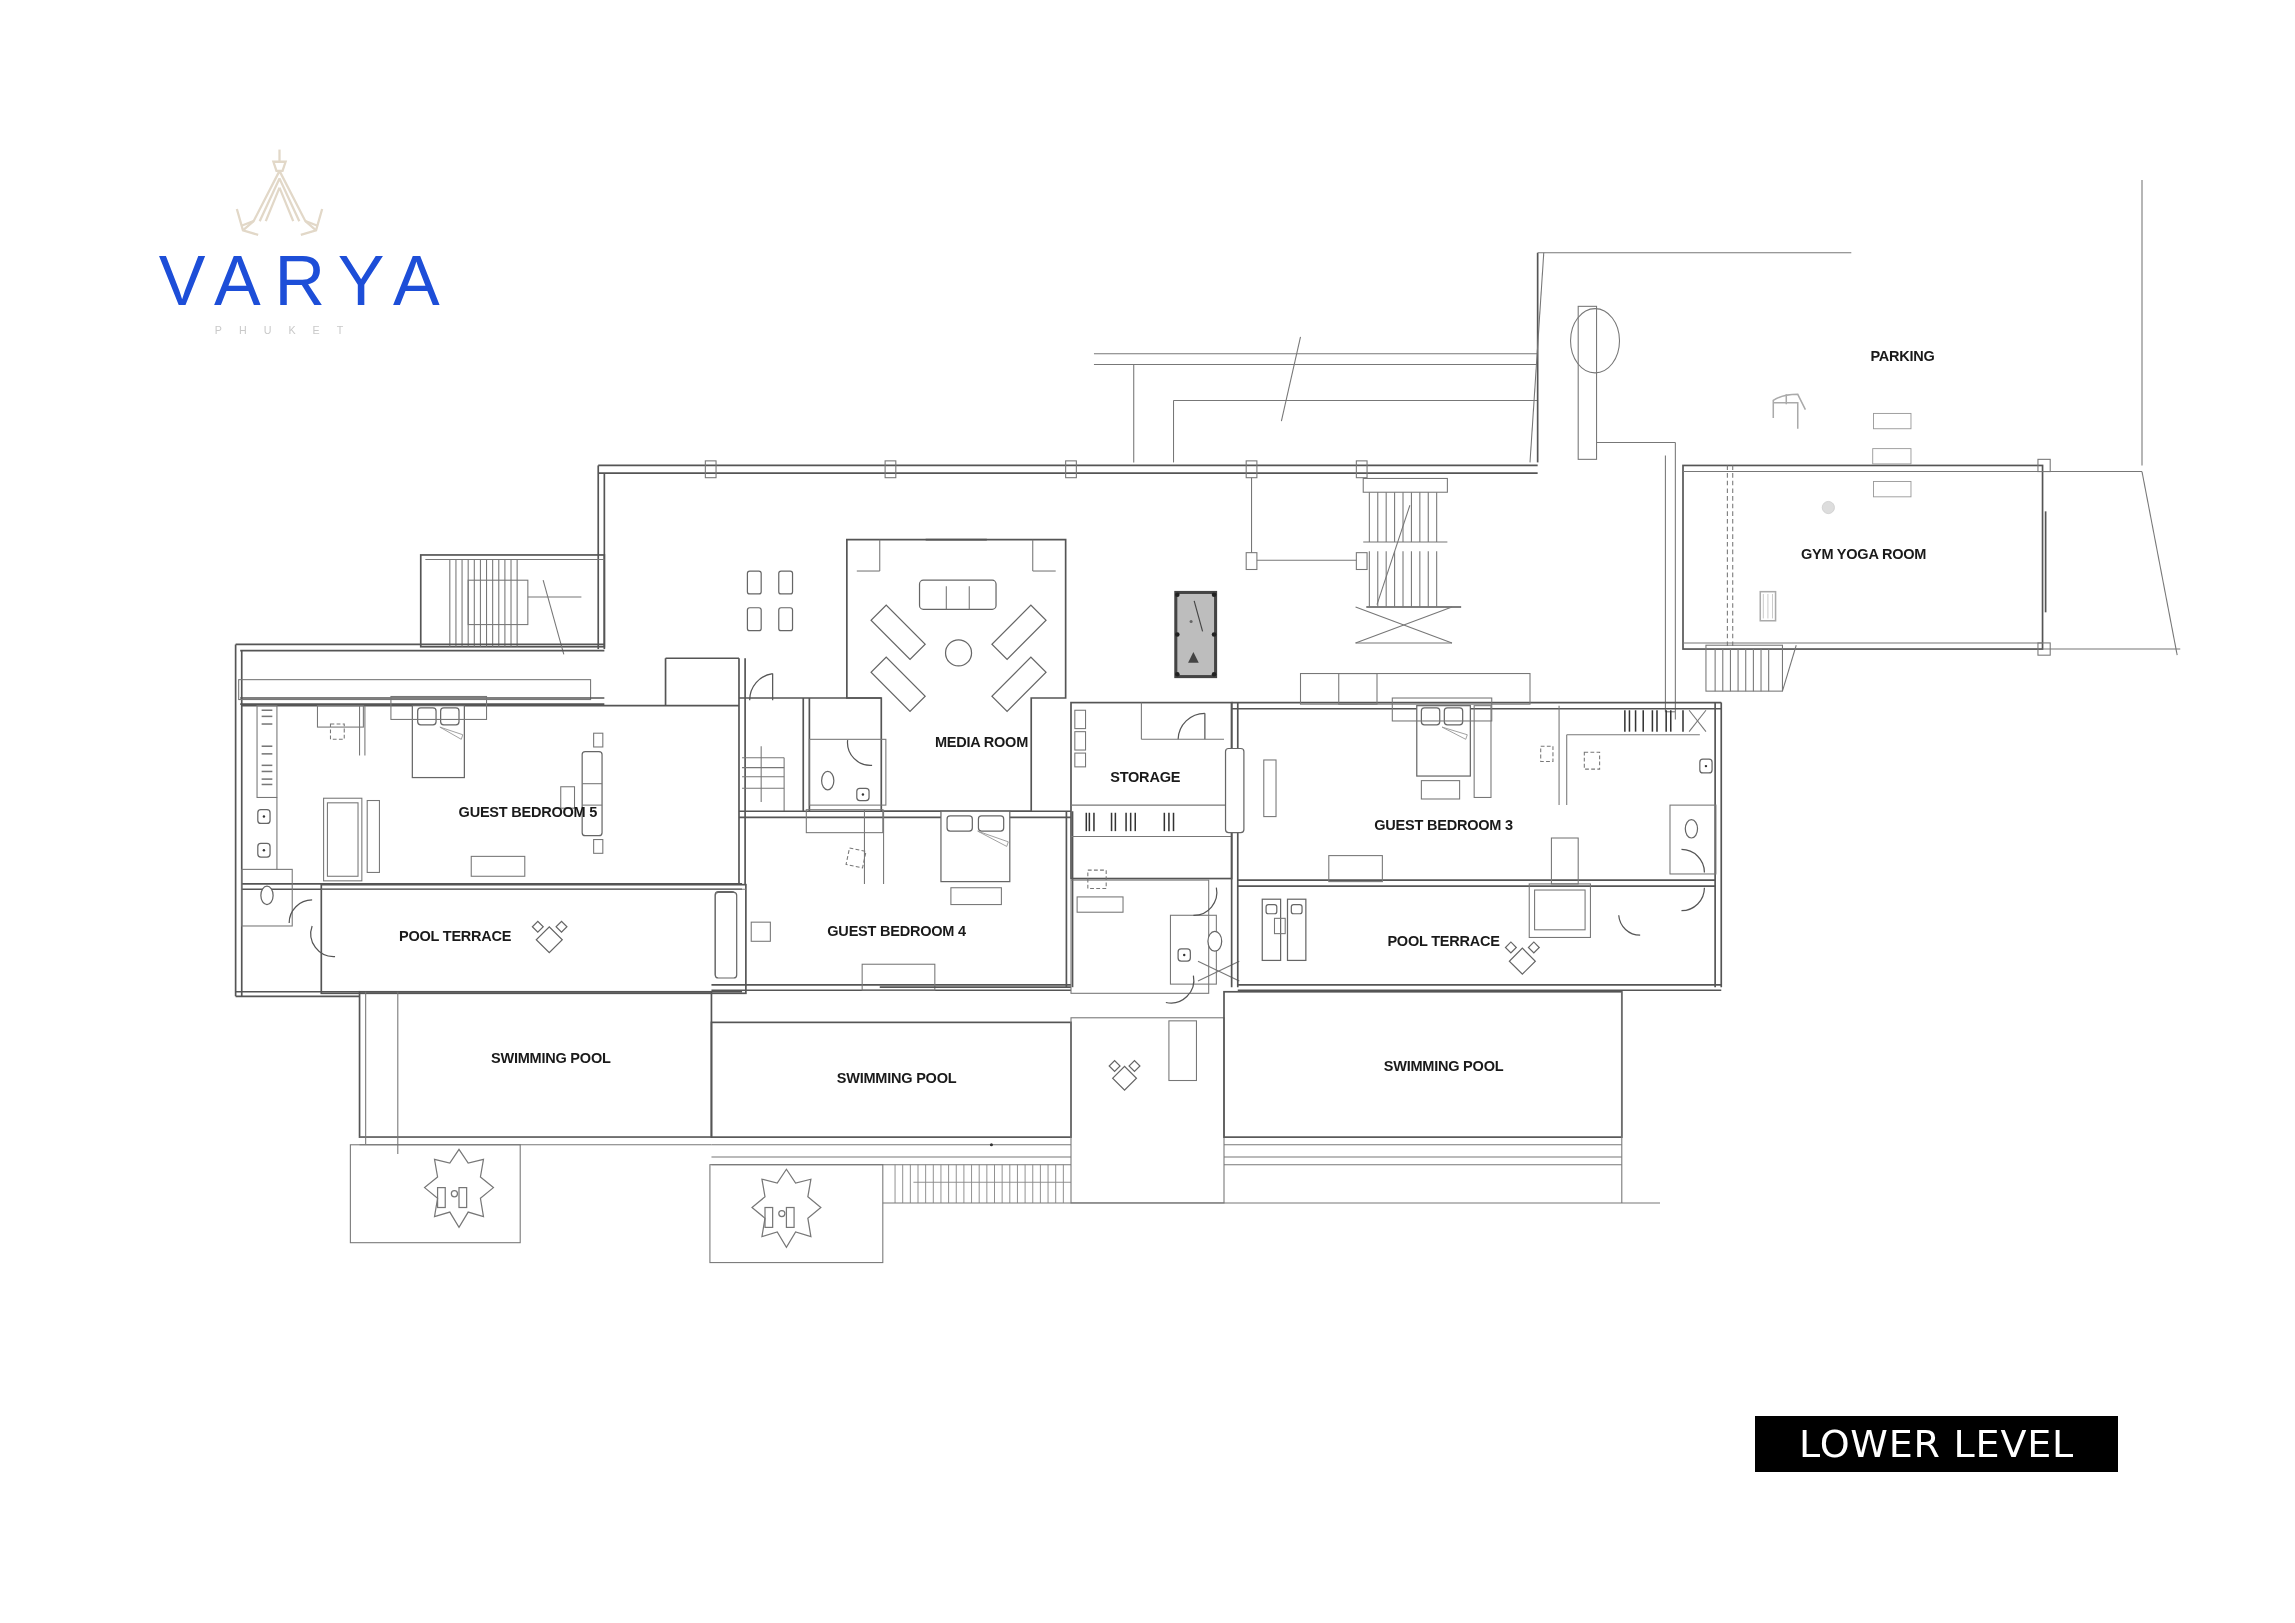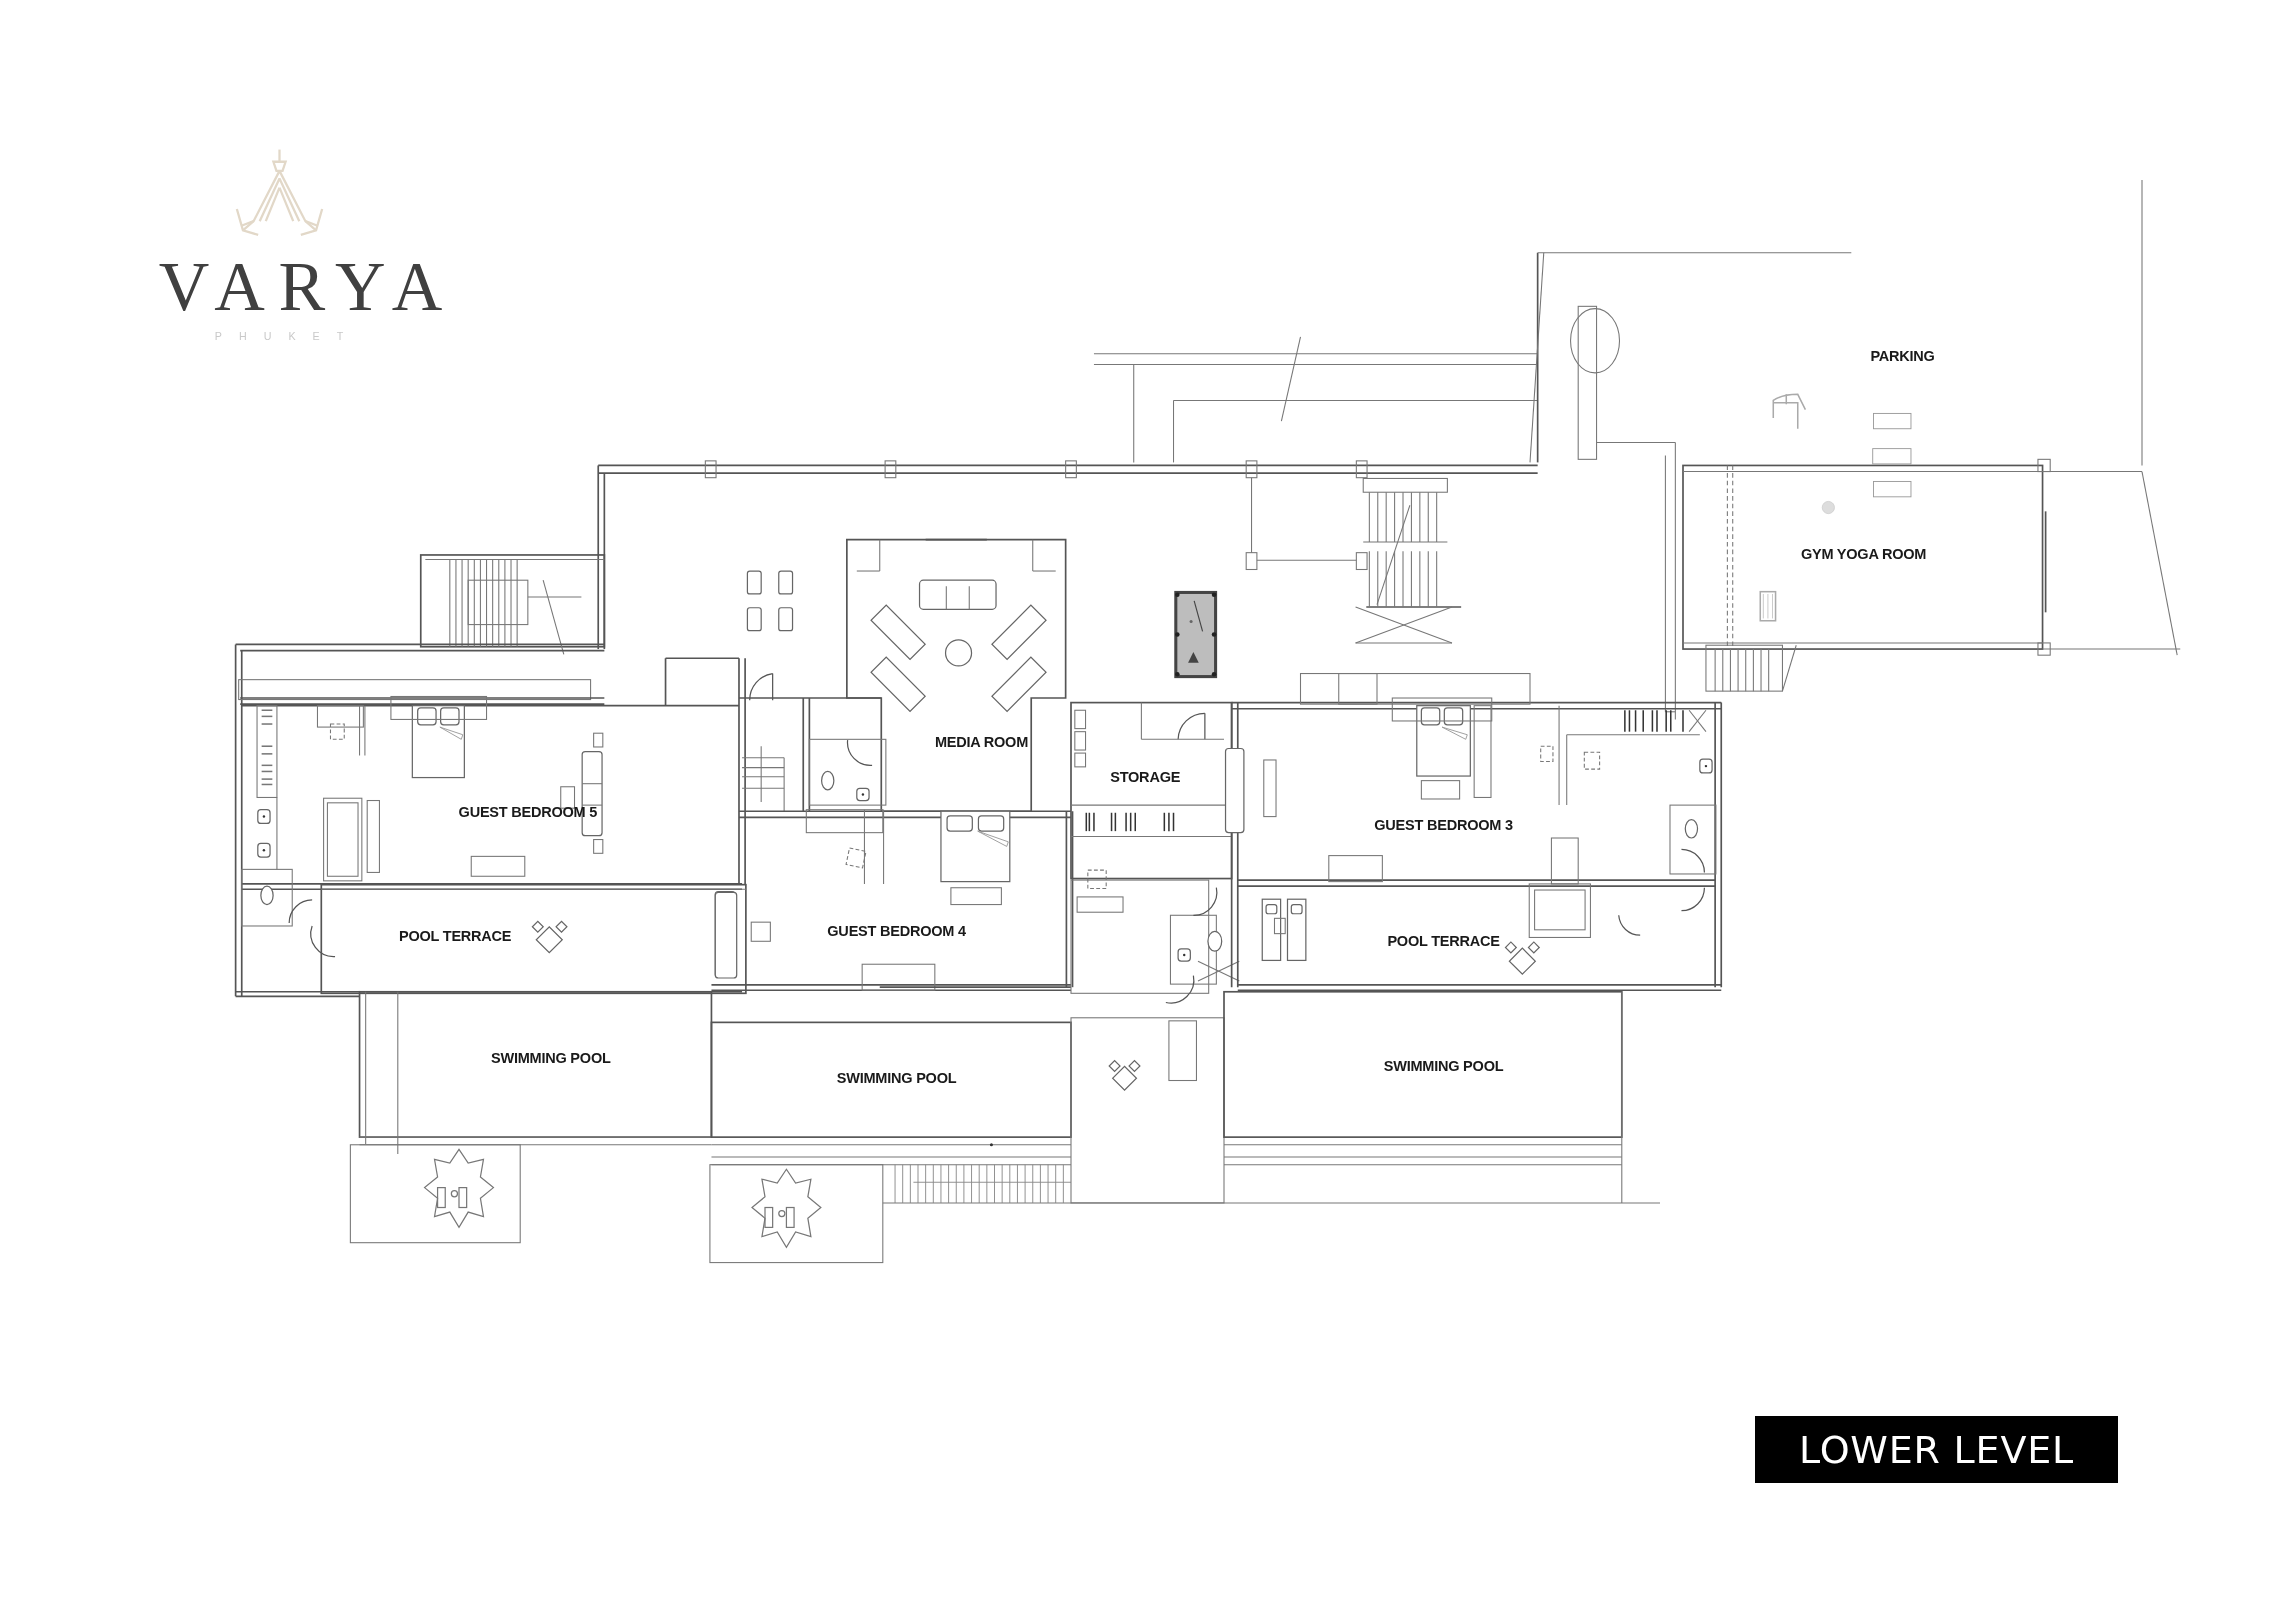--- a/index.html
+++ b/index.html
@@ -6,23 +6,23 @@
   body { width:2295px; height:1624px; position:relative; overflow:hidden; font-family:"Liberation Sans", sans-serif; }
   #plan { position:absolute; left:0; top:0; width:2295px; height:1624px; }
   .w { fill:none; stroke:#555; stroke-width:2.2; }
   .wt { fill:none; stroke:#777; stroke-width:1.4; }
   .f { fill:#fff; stroke:#666; stroke-width:1.6; }
   .fl { fill:none; stroke:#999; stroke-width:1.2; }
   .door { fill:none; stroke:#555; stroke-width:1.6; }
   .label { font-family:"Liberation Sans", sans-serif; font-weight:700; font-size:19px; fill:#1a1a1a; letter-spacing:-0.3px; }
   .logo { position:absolute; left:145px; top:145px; width:268px; height:191px; text-align:center; }
   .logo-mark { display:block; margin:0 auto; }
-  .logo-word { font-family:Liberation Serif, serif; font-size:70px; letter-spacing:13.8px; color:#404040; line-height:1; margin-top:8px; padding-left:13.8px; font-weight:400; }
+  .logo-word { font-family:Liberation Sans, sans-serif; font-size:70px; letter-spacing:13.8px; color:#1d4ed8; line-height:1; margin-top:2px; padding-left:13.8px; font-weight:400; }
   .logo-sub { font-family:"Liberation Sans", sans-serif; font-size:10.7px; letter-spacing:17px; color:#c9c9c9; margin-top:8px; padding-left:17px; }
-  .level-badge { position:absolute; left:1755px; top:1416px; width:363px; height:67px; background:#000; color:#fff; display:flex; align-items:center; justify-content:center; font-family:"DejaVu Sans", sans-serif; font-size:38px; font-weight:400; letter-spacing:0.8px; }
+  .level-badge { position:absolute; left:1755px; top:1416px; width:363px; height:56px; background:#000; color:#fff; display:flex; align-items:center; justify-content:center; font-family:"DejaVu Sans", sans-serif; font-size:38px; font-weight:400; letter-spacing:0.8px; }
 </style>
 </head>
 <body>
 
 <div class="logo">
   <svg class="logo-mark" width="107" height="99" viewBox="0 0 140 130">
     <g fill="none" stroke="#e2d8c8" stroke-width="3">
       <path d="M70 6 L70 22"></path>
       <path d="M62 22 L78 22 L74 34 L66 34 Z"></path>
       <path d="M70 34 L36 100 L20 106 M70 34 L104 100 L120 106"></path>

